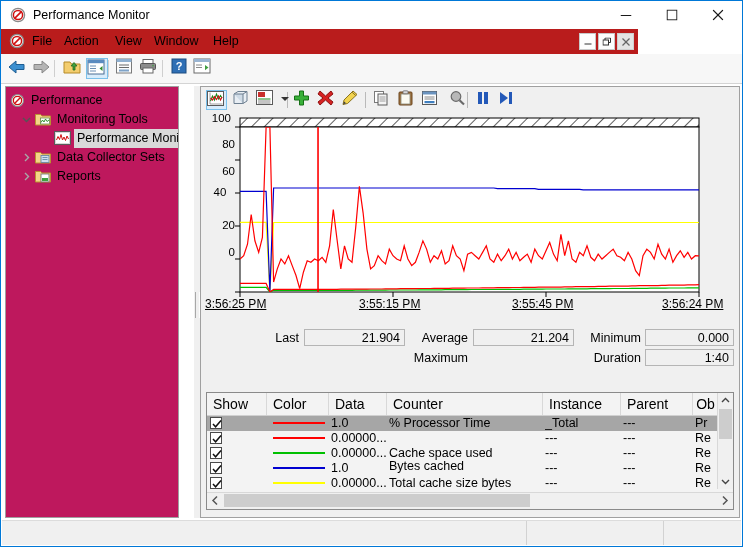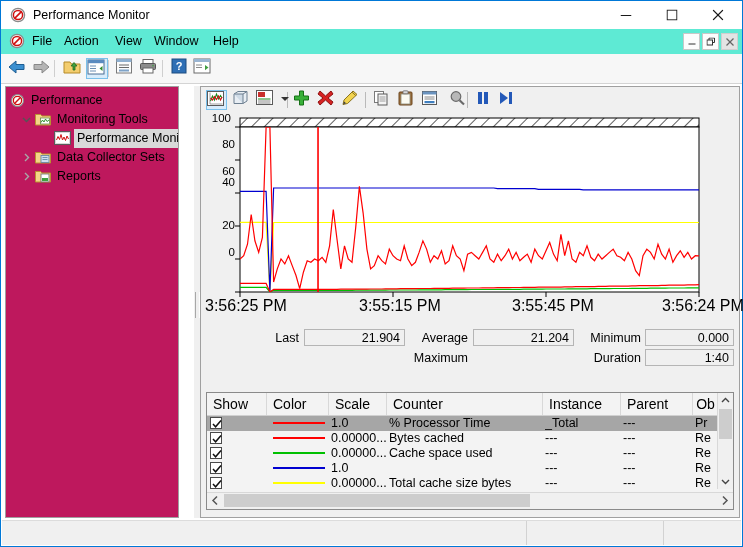--- a/index.html
+++ b/index.html
@@ -27,22 +27,22 @@
   }
   .wbtn{
     position:absolute;top:0;width:46px;height:28px;cursor:default;
   }
   .wbtn svg{position:absolute;left:50%;top:50%;transform:translate(-50%,-50%);}
   .wbtn-min{right:93px;}
   .wbtn-max{right:47px;}
   .wbtn-close{right:1px;}
   
   .menubar{
-    position:absolute;left:0;top:28px;width:741px;height:25px;
-    background:#5eead4;border-bottom:1px solid #dfdfdf;
+    position:absolute;left:0;top:28px;width:637px;height:25px;
+    background:#b91c1c;border-bottom:1px solid #dfdfdf;
   }
   .menu-icon{position:absolute;left:8px;top:4px;width:16px;height:16px;}
   .menu-item{
     position:absolute;top:4px;height:17px;line-height:17px;
     font-size:12.5px;padding:0 3px;white-space:nowrap;
   }
   .mdi-btn{
     position:absolute;top:4px;width:17px;height:17px;
     box-sizing:border-box;border:1px solid #c8c8c8;background:#fdfdfd;
   }
@@ -85,21 +85,21 @@
   }
   .gt-item{position:absolute;top:3px;width:21px;height:20px;}
   .gt-item.active{background:#d8ecfb;border:1px solid #7bc0ea;box-sizing:border-box;}
   .gt-sep{position:absolute;top:5px;width:1px;height:16px;background:#b9b9b9;}
   .gt-caret{position:absolute;top:10px;width:0;height:0;
     border-left:4px solid transparent;border-right:4px solid transparent;border-top:4px solid #333;}
   
   .chartwrap{position:absolute;left:0;top:26px;width:538px;height:212px;background:#f0f0f0;}
   .chart-svg{position:absolute;left:0;top:0;}
   .ylab{position:absolute;text-align:right;width:30px;font-size:11.5px;color:#000;}
-  .xlab{position:absolute;font-size:16px;color:#000;white-space:nowrap;}
+  .xlab{position:absolute;font-size:12px;color:#000;white-space:nowrap;text-decoration:underline;}
   
   .statsbox{position:absolute;left:0;top:240px;width:538px;height:48px;}
   .stat-label{position:absolute;height:17px;line-height:17px;font-size:12.5px;text-align:right;}
   .stat-val{
     position:absolute;height:17px;line-height:16px;box-sizing:border-box;
     border:1px solid #b5b5b5;background:#f0f0f0;
     font-size:12.5px;text-align:right;padding-right:4px;color:#000;
   }
   
   .tablebox{
@@ -440,21 +440,21 @@
         <svg width="17" height="16" viewBox="0 0 17 16">
           <path d="M3 2 L11 8 L3 14 Z" fill="#2358b8"></path>
           <rect x="12" y="2" width="3" height="12" fill="#2358b8"></rect>
         </svg>
       </div>
     </div>
 
     <div class="chartwrap">
       <span class="ylab" style="left:4px;top:133px;">0</span>
       <span class="ylab" style="left:4px;top:106px;">20</span>
-      <span class="ylab" style="left:4px;top:63px;">40</span>
+      <span class="ylab" style="left:4px;top:73px;text-align:center;">40</span>
       <span class="ylab" style="left:4px;top:52px;">60</span>
       <span class="ylab" style="left:4px;top:25px;">80</span>
       <span class="ylab" style="left:0px;top:-1px;">100</span>
 
       <svg class="chart-svg" id="chart-svg" width="538" height="195" viewBox="0 0 538 195">
         <defs>
           <pattern id="hatch" width="9" height="9" patternUnits="userSpaceOnUse" patternTransform="rotate(45)">
             <rect width="9" height="9" fill="#ffffff"></rect>
             <line x1="0" y1="0" x2="0" y2="9" stroke="#1a1a1a" stroke-width="1.4"></line>
           </pattern>
@@ -508,21 +508,21 @@
 
       <span class="stat-label" style="left:199px;top:23px;width:68px;">Maximum</span>
       <span class="stat-label" style="left:378px;top:23px;width:62px;">Duration</span>
       <div class="stat-val" style="left:444px;top:22px;width:89px;">1:40</div>
     </div>
 
     <div class="tablebox">
       <div class="thead" id="thead">
           <div class="th" style="left: 0px; width: 60px;">Show</div>
           <div class="th" style="left: 60px; width: 62px;">Color</div>
-          <div class="th" style="left: 122px; width: 58px;">Scale</div>
+          <div class="th" style="left: 122px; width: 58px;">Data</div>
           <div class="th" style="left: 336px; width: 78px;">Instance</div>
           <div class="th" style="left: 180px; width: 156px;">Counter</div>
           <div class="th" style="left: 414px; width: 72px;">Parent</div>
           <div class="th" style="left: 476px; width: 40px; text-align: center;">Ob</div>
         </div>
       <div id="tbody">
           <div class="trow sel" style="top: 23px;">
             <div class="cbx">
               <svg width="10" height="10" viewBox="0 0 10 10">
                 <polyline points="1,5 3.6,7.8 9,1.6" fill="none" stroke="#111" stroke-width="1.5"></polyline>
@@ -536,21 +536,21 @@
             <div class="cell" style="left: 488px; width: 24px;">Pr</div>
           </div>
           <div class="trow" style="top: 38px;">
             <div class="cbx">
               <svg width="10" height="10" viewBox="0 0 10 10">
                 <polyline points="1,5 3.6,7.8 9,1.6" fill="none" stroke="#111" stroke-width="1.5"></polyline>
               </svg>
             </div>
             <div class="colorline" style="left: 66px; width: 52px; background: rgb(255, 0, 0);"></div>
             <div class="cell" style="left: 124px; width: 56px;">0.00000...</div>
-            <div class="cell" style="left: 182px; width: 154px;">Bytes cached</div>
+            <div class="cell" style="left: 182px; width: 154px; margin-top: 28px;">Bytes cached</div>
             <div class="cell" style="left: 338px; width: 76px;">---</div>
             <div class="cell" style="left: 416px; width: 70px;">---</div>
             <div class="cell" style="left: 488px; width: 24px;">Re</div>
           </div>
           <div class="trow" style="top: 53px;">
             <div class="cbx">
               <svg width="10" height="10" viewBox="0 0 10 10">
                 <polyline points="1,5 3.6,7.8 9,1.6" fill="none" stroke="#111" stroke-width="1.5"></polyline>
               </svg>
             </div>

